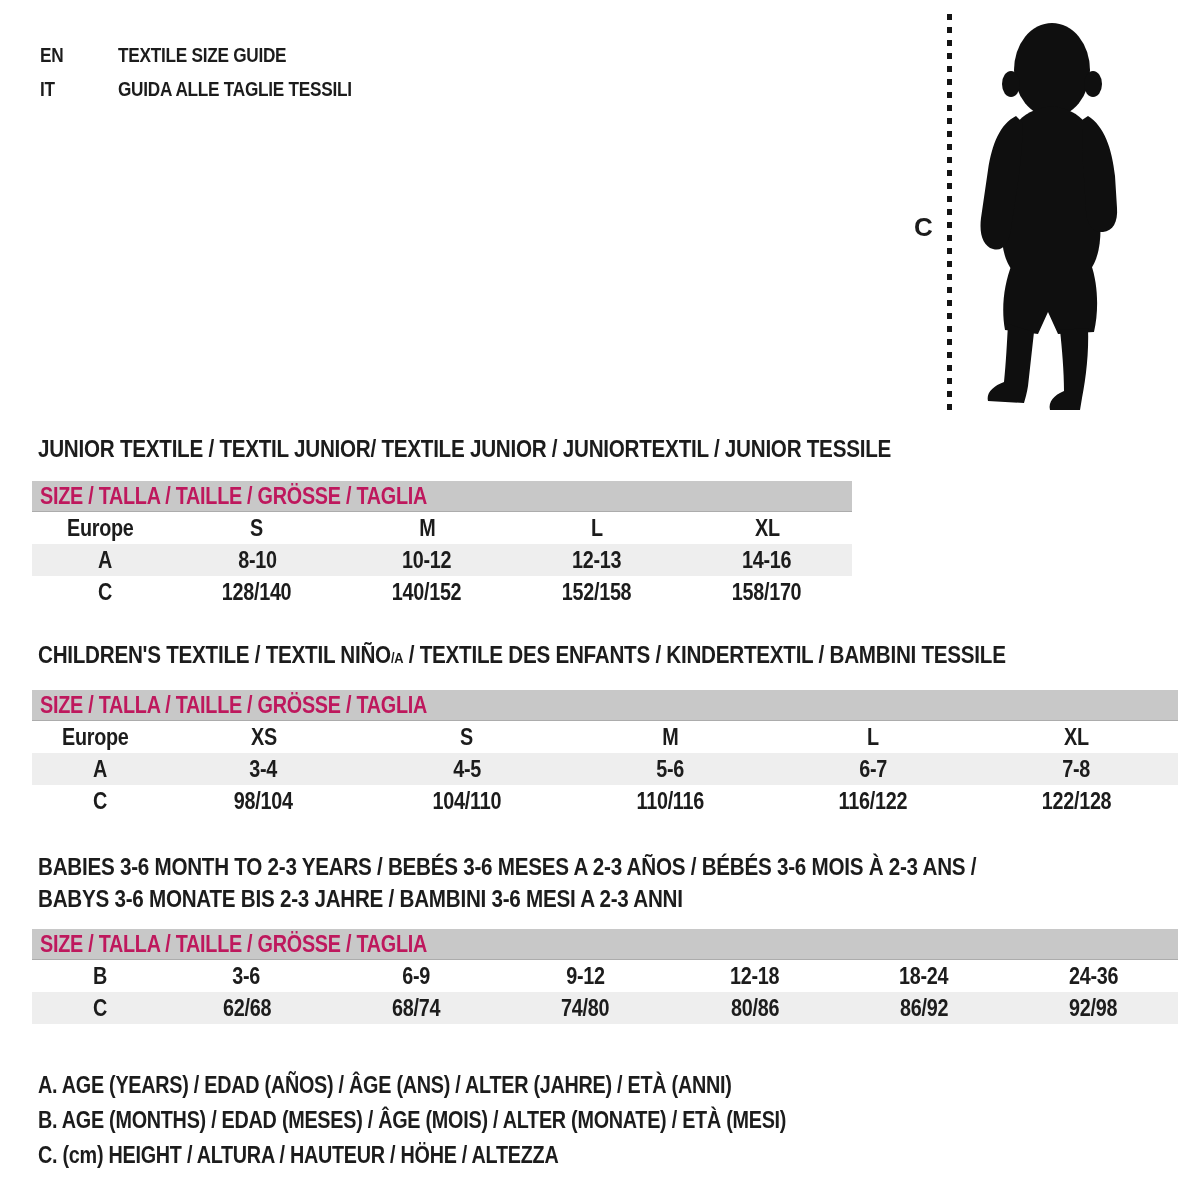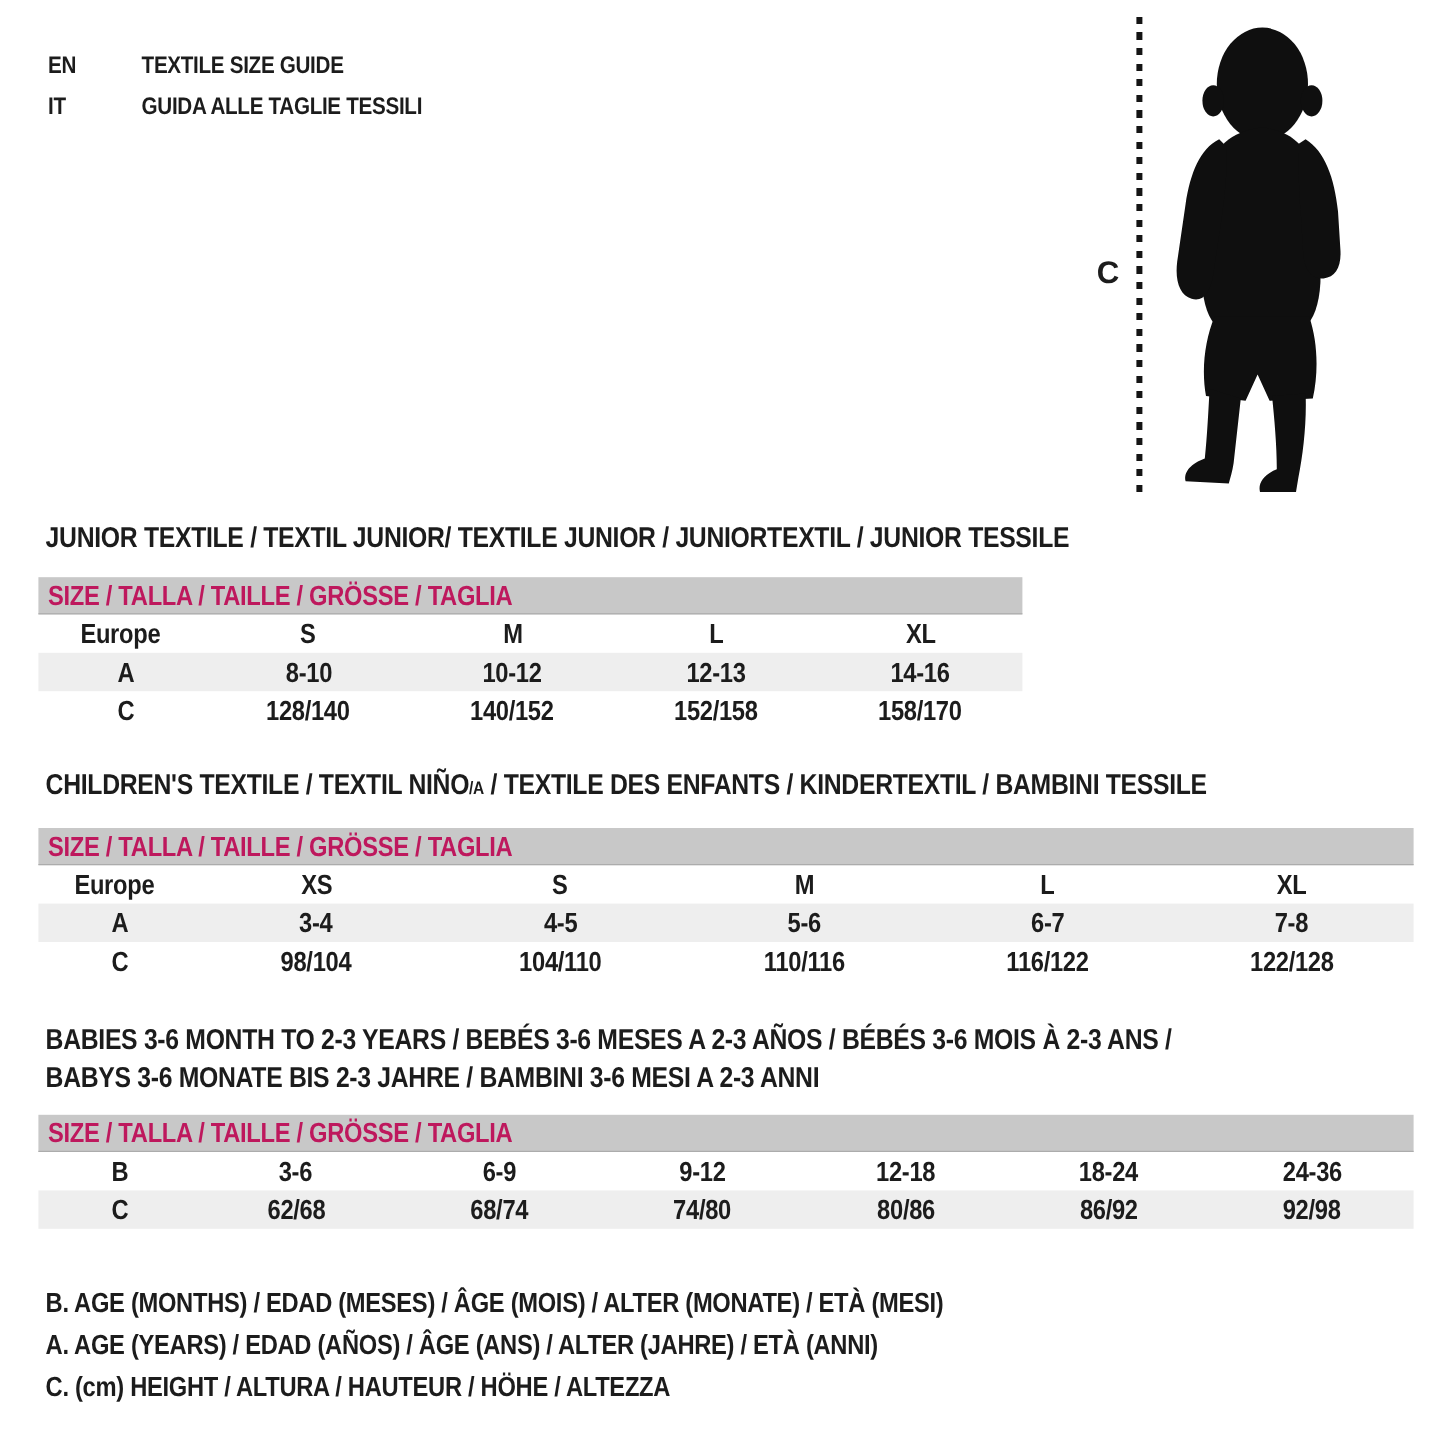--- a/index.html
+++ b/index.html
@@ -171,16 +171,16 @@
     <div class="cell"><span class="ctc">62/68</span></div>
     <div class="cell"><span class="ctc">68/74</span></div>
     <div class="cell"><span class="ctc">74/80</span></div>
     <div class="cell"><span class="ctc">80/86</span></div>
     <div class="cell"><span class="ctc">86/92</span></div>
     <div class="cell"><span class="ctc">92/98</span></div>
   </div>
 </div>
 
 <div class="legend">
+  <div class="legend-line"><span class="ct">A. AGE (YEARS) / EDAD (AÑOS) / ÂGE (ANS) / ALTER (JAHRE) / ETÀ (ANNI)</span></div>
   <div class="legend-line"><span class="ct">B. AGE (MONTHS) / EDAD (MESES) / ÂGE (MOIS) / ALTER (MONATE) / ETÀ (MESI)</span></div>
-  <div class="legend-line"><span class="ct">A. AGE (YEARS) / EDAD (AÑOS) / ÂGE (ANS) / ALTER (JAHRE) / ETÀ (ANNI)</span></div>
   <div class="legend-line"><span class="ct">C. (cm) HEIGHT / ALTURA / HAUTEUR / HÖHE / ALTEZZA</span></div>
 </div>
 
 </body></html>

